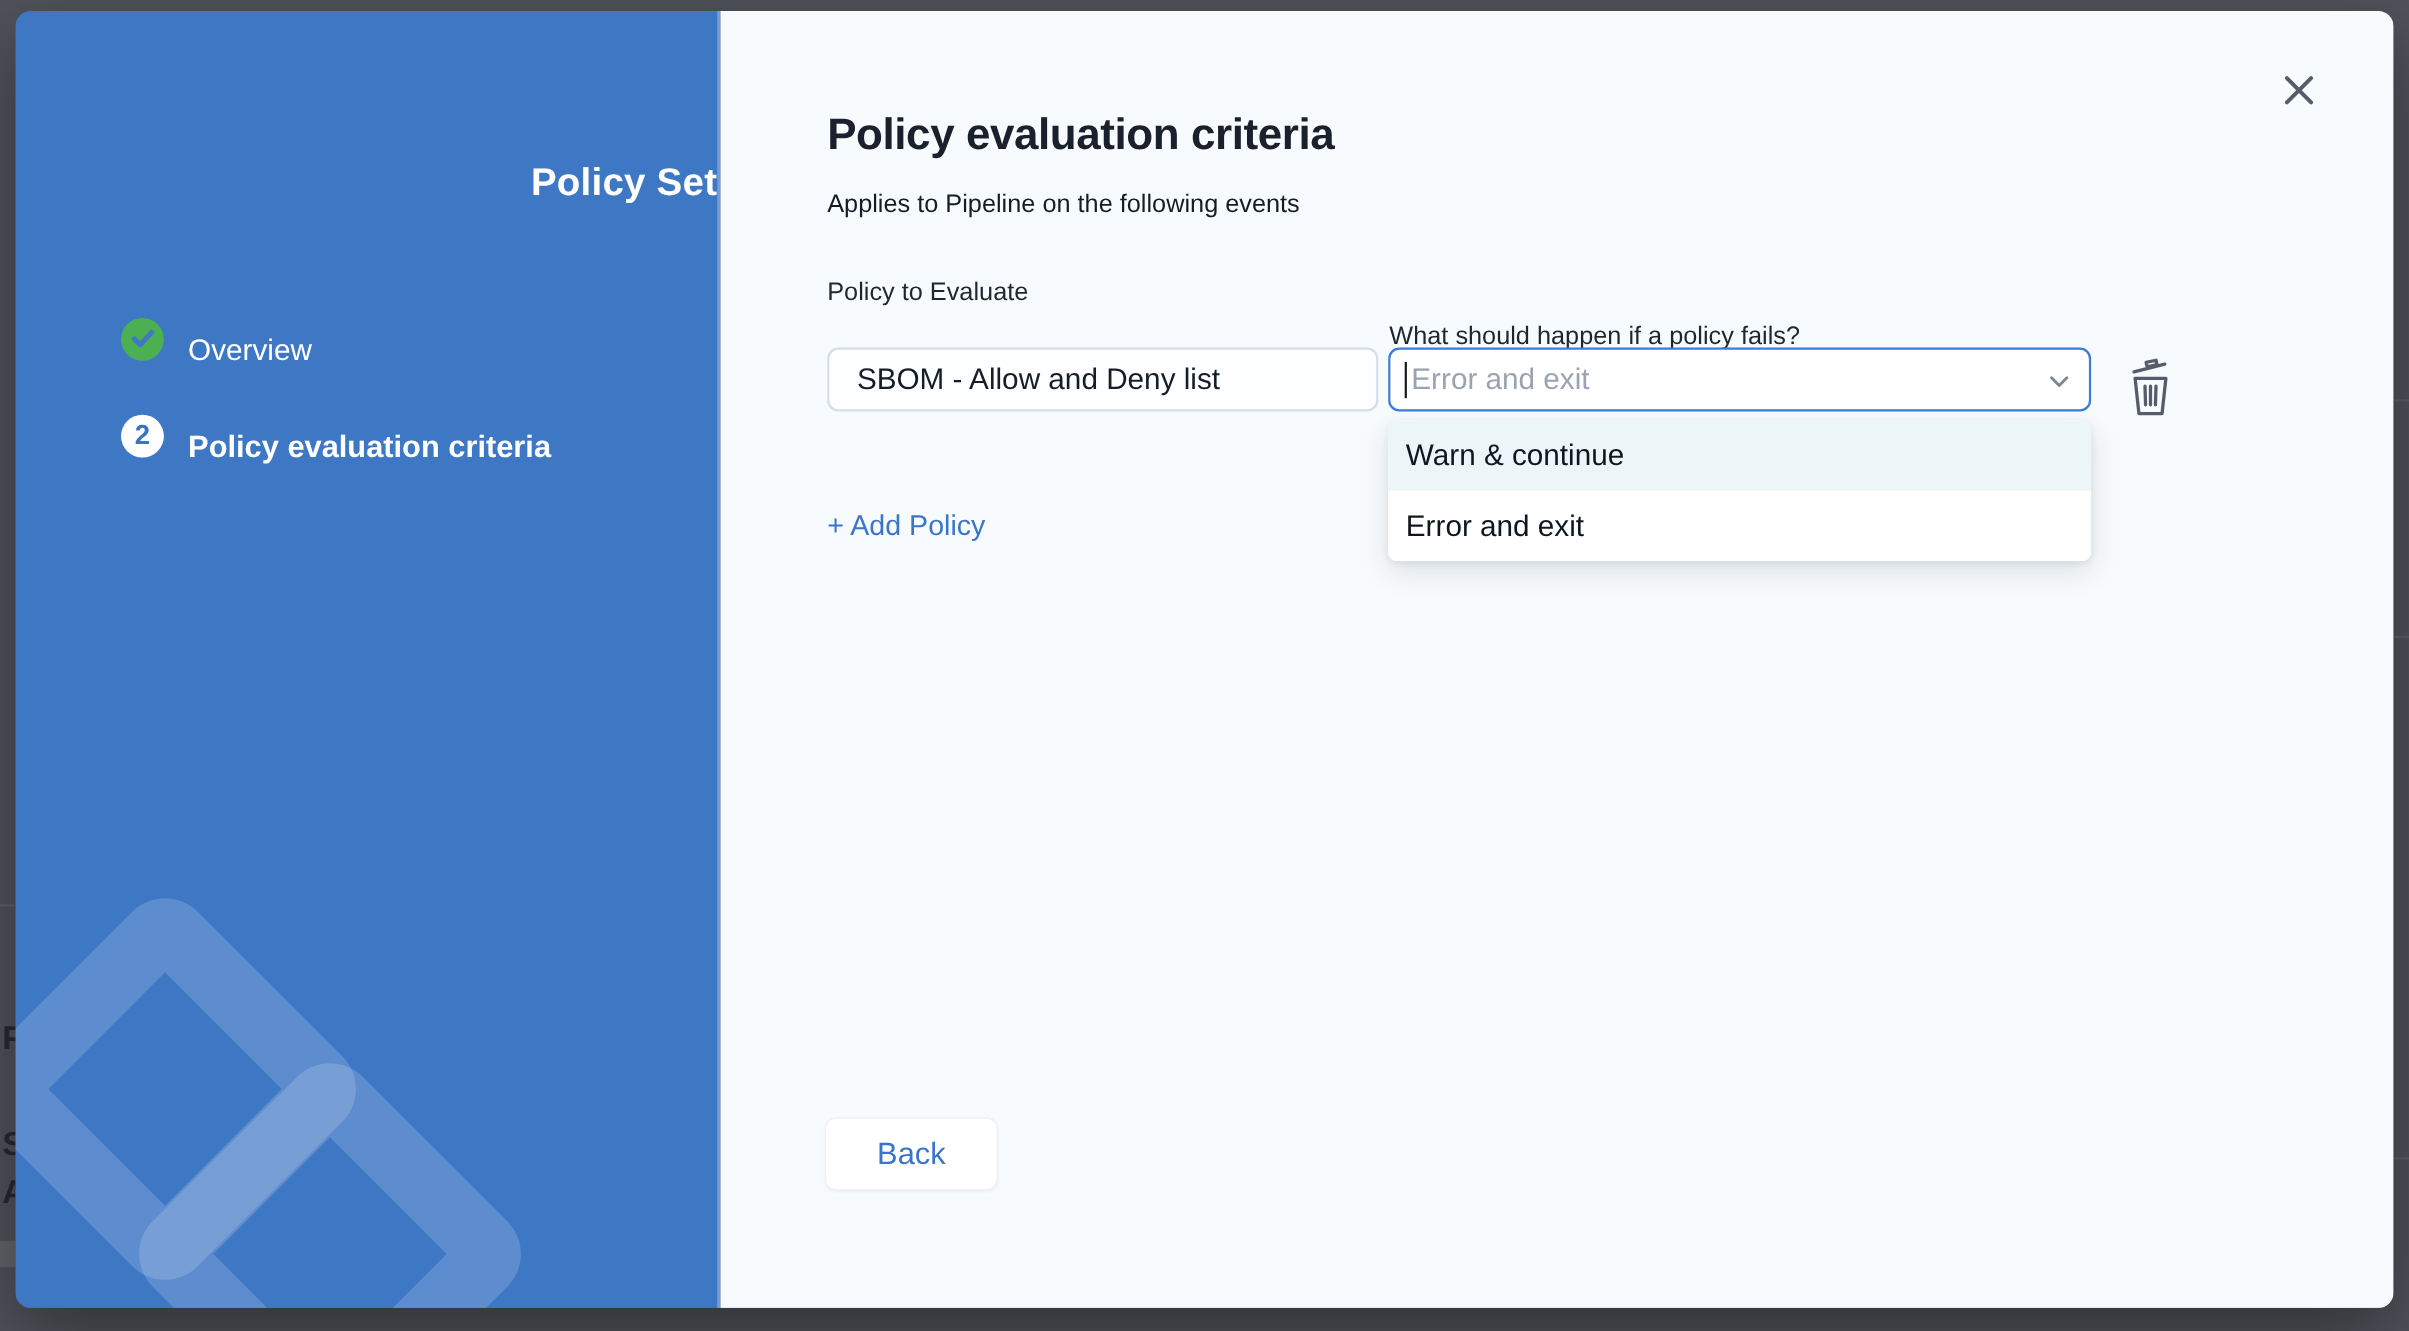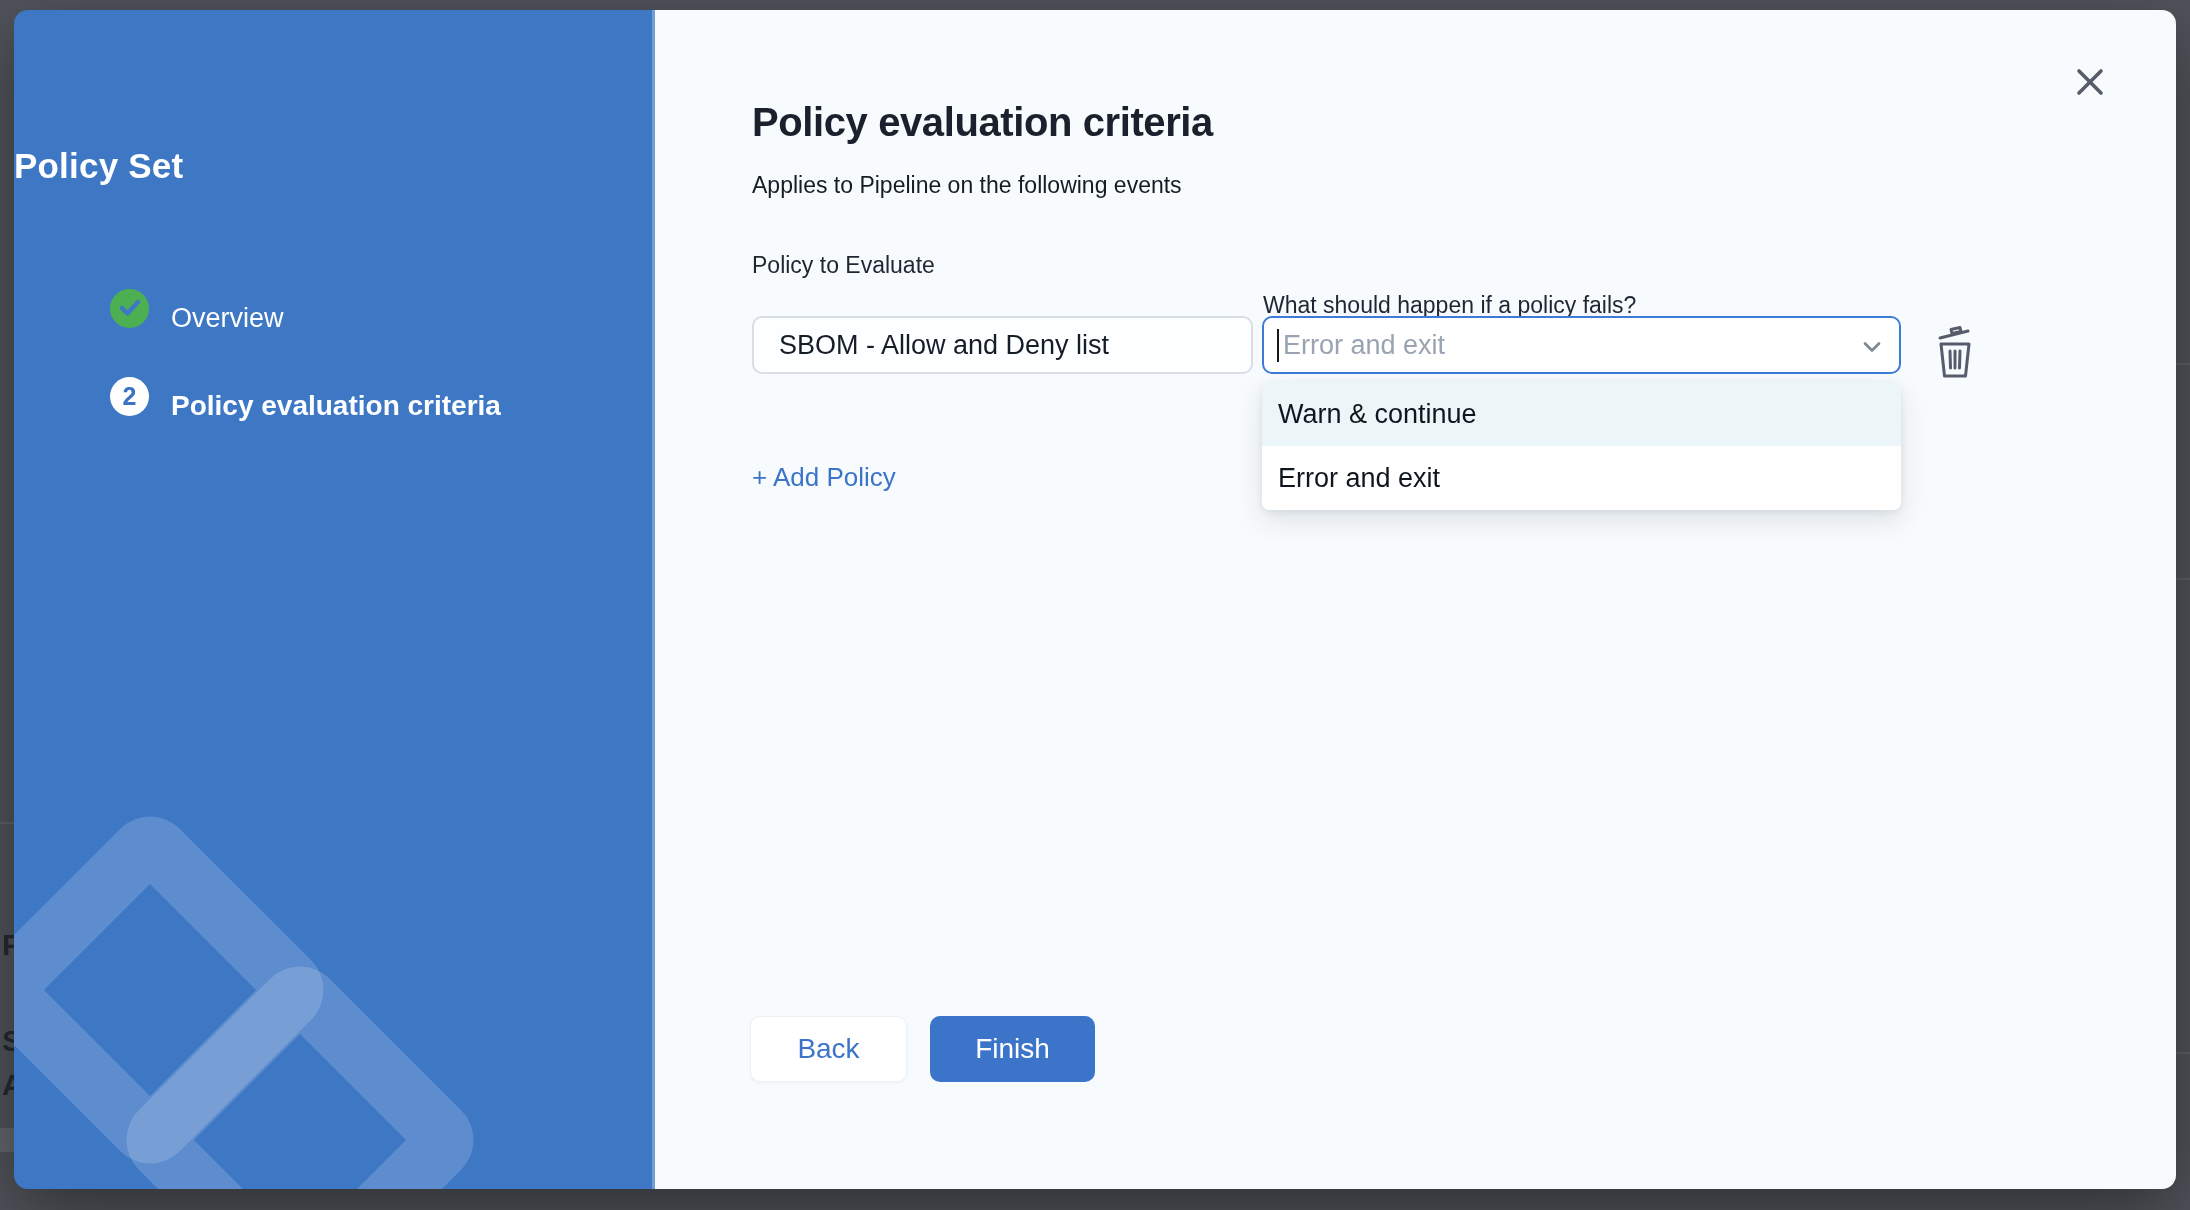--- a/index.html
+++ b/index.html
@@ -27,21 +27,21 @@
     background:#3e78c5;
     border-right:3px solid rgba(255,255,255,.28);
   }
   .watermark{
     position:absolute;border:60px solid rgba(255,255,255,.16);
     border-radius:42px;transform:rotate(45deg);
   }
   .wm1{left:1px;top:845px;width:150px;height:150px;}
   .wm2{left:151px;top:995px;width:150px;height:150px;}
   .sidebar-title{
-    position:absolute;top:136px;left:0;right:0;text-align:left;
+    position:absolute;top:136px;left:0;right:0;text-align:right;
     color:#ffffff;font-size:35px;font-weight:700;letter-spacing:.2px;
   }
   .steps{position:absolute;top:278px;left:96px;}
   .step-row{display:flex;align-items:center;gap:22px;height:40px;margin-bottom:48px;}
   .step-icon{width:39px;height:39px;border-radius:50%;display:flex;align-items:center;justify-content:center;flex-shrink:0;}
   .step-icon.done{background:#4cb052;}
   .step-icon.current{background:#ffffff;color:#3a73c2;font-size:25px;font-weight:700;}
   .step-label{color:#ffffff;font-size:27px;margin-top:20px;}
   .step-label.active{font-weight:700;font-size:28px;}
 
@@ -173,16 +173,15 @@
     </div>
 
     <div class="menu">
       <div class="menu-option highlighted">Warn &amp; continue</div>
       <div class="menu-option">Error and exit</div>
     </div>
 
     <div class="add-policy">+ Add Policy</div>
 
     <div class="btn btn-back">Back</div>
-    <div class="btn btn-finish">Finish</div>
 
   </div>
 </div>
 
 </body></html>

